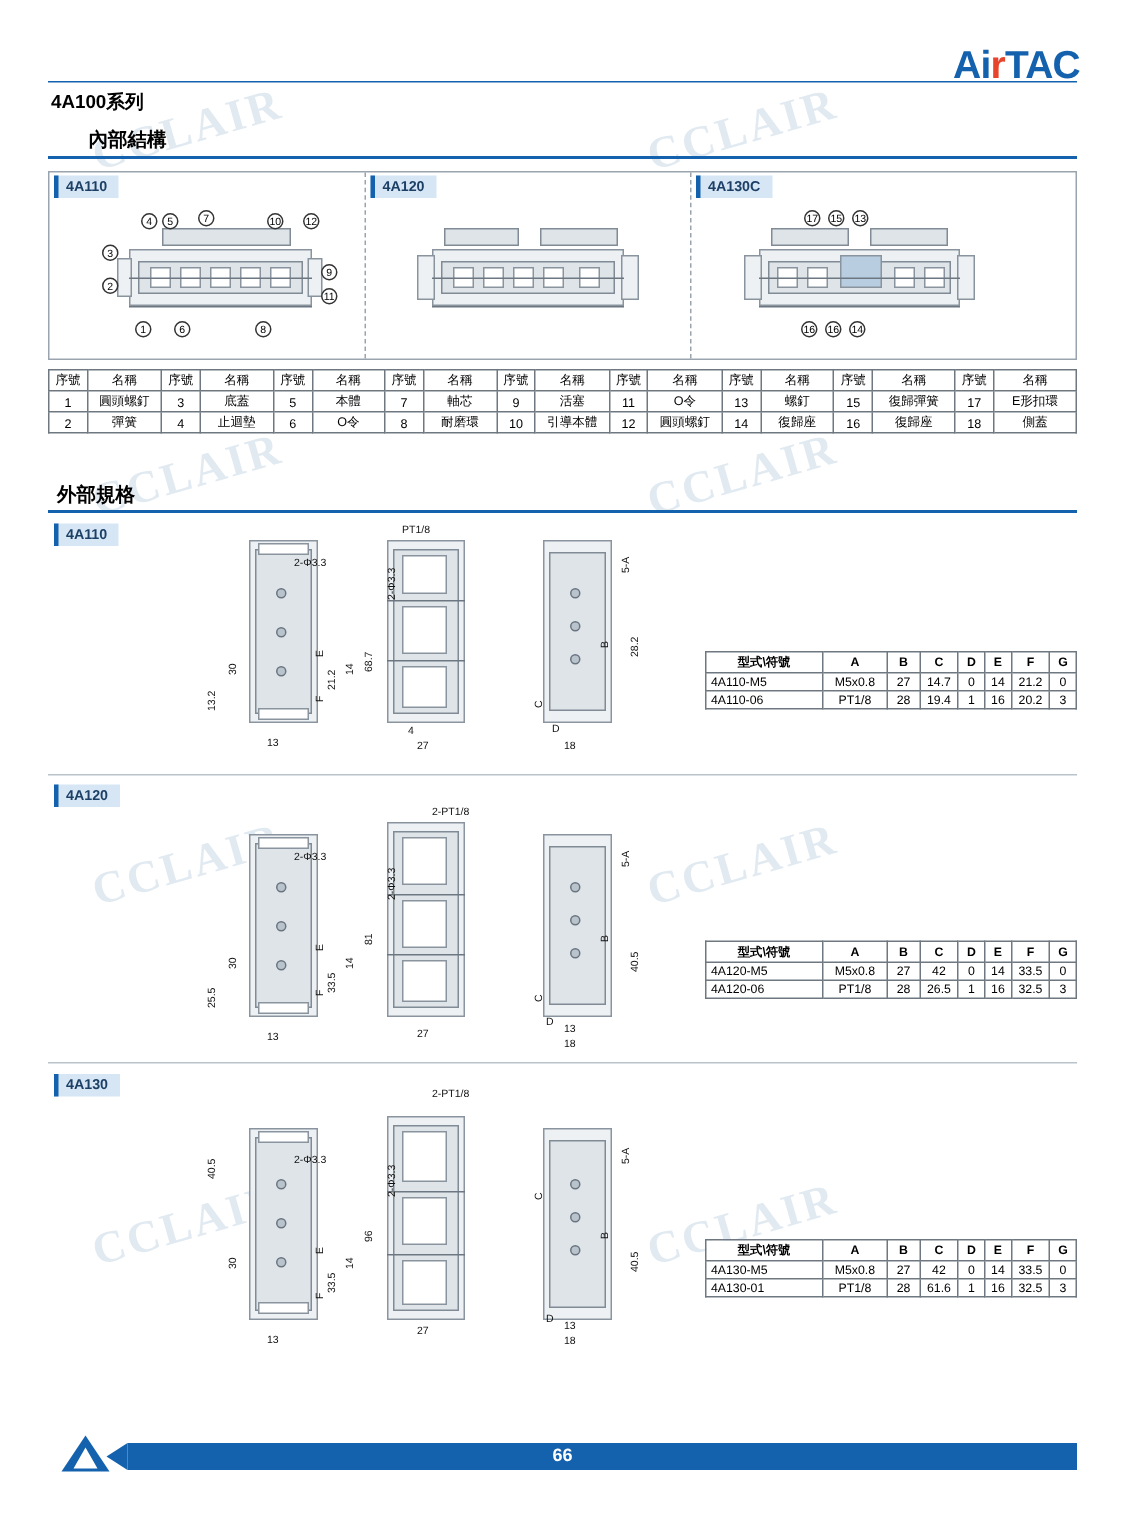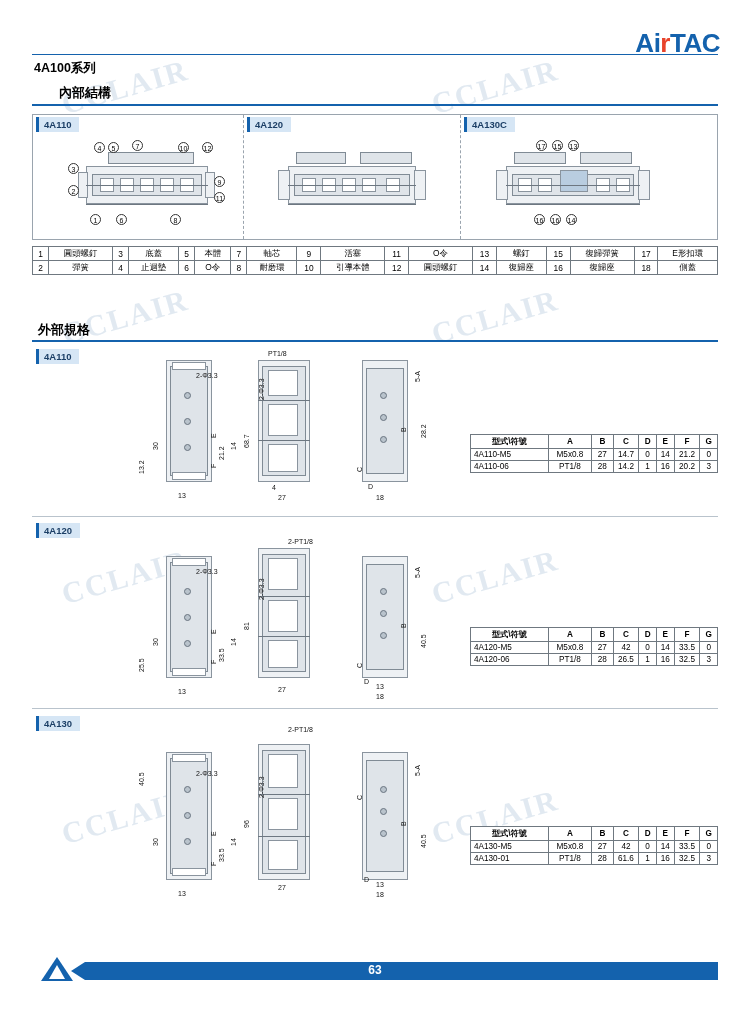--- a/index.html
+++ b/index.html
@@ -204,20 +204,40 @@
     <div class="cir" style="left:536px; top:140px; width:11px; height:11px;">17</div>
     <div class="cir" style="left:552px; top:140px; width:11px; height:11px;">15</div>
     <div class="cir" style="left:568px; top:140px; width:11px; height:11px;">13</div>
     <div class="cir" style="left:534px; top:214px; width:11px; height:11px;">16</div>
     <div class="cir" style="left:550px; top:214px; width:11px; height:11px;">16</div>
     <div class="cir" style="left:566px; top:214px; width:11px; height:11px;">14</div>
   </div>
 
   <table class="parts-tbl" style="left:32px; top:246px; width:686px;">
     <tbody>
+      <tr>
+        <td style="width:26px;">序號</td>
+        <td style="width:50px;">名稱</td>
+        <td style="width:26px;">序號</td>
+        <td style="width:50px;">名稱</td>
+        <td style="width:26px;">序號</td>
+        <td style="width:50px;">名稱</td>
+        <td style="width:26px;">序號</td>
+        <td style="width:50px;">名稱</td>
+        <td style="width:26px;">序號</td>
+        <td style="width:50px;">名稱</td>
+        <td style="width:26px;">序號</td>
+        <td style="width:50px;">名稱</td>
+        <td style="width:26px;">序號</td>
+        <td style="width:50px;">名稱</td>
+        <td style="width:26px;">序號</td>
+        <td style="width:56px;">名稱</td>
+        <td style="width:26px;">序號</td>
+        <td style="width:56px;">名稱</td>
+      </tr>
       <tr>
         <td>1</td>
         <td>圓頭螺釘</td>
         <td>3</td>
         <td>底蓋</td>
         <td>5</td>
         <td>本體</td>
         <td>7</td>
         <td>軸芯</td>
         <td>9</td>
@@ -324,21 +344,21 @@
         <td>14.7</td>
         <td>0</td>
         <td>14</td>
         <td>21.2</td>
         <td>0</td>
       </tr>
       <tr>
         <td class="lbl">4A110-06</td>
         <td>PT1/8</td>
         <td>28</td>
-        <td>14.2</td>
+        <td>19.4</td>
         <td>1</td>
         <td>16</td>
         <td>20.2</td>
         <td>3</td>
       </tr>
     </tbody>
   </table>
 
   <div class="bluelabel" style="left:36px; top:523px;">4A120</div>
   <div class="line-h" style="left:32px; top:708px; width:686px; background:#b9c3cc;"></div>
@@ -501,15 +521,15 @@
         <td>3</td>
       </tr>
     </tbody>
   </table>
 
   <svg class="tri-logo" viewBox="0 0 34 28">
     <polygon points="17,2 33,26 1,26" fill="#1462ad"></polygon>
     <polygon points="17,10 25,24 9,24" fill="#ffffff"></polygon>
   </svg>
   <div class="footer-bar"></div>
-  <div class="pageno">63</div>
+  <div class="pageno">66</div>
 
 </div>
 
 </body></html>

